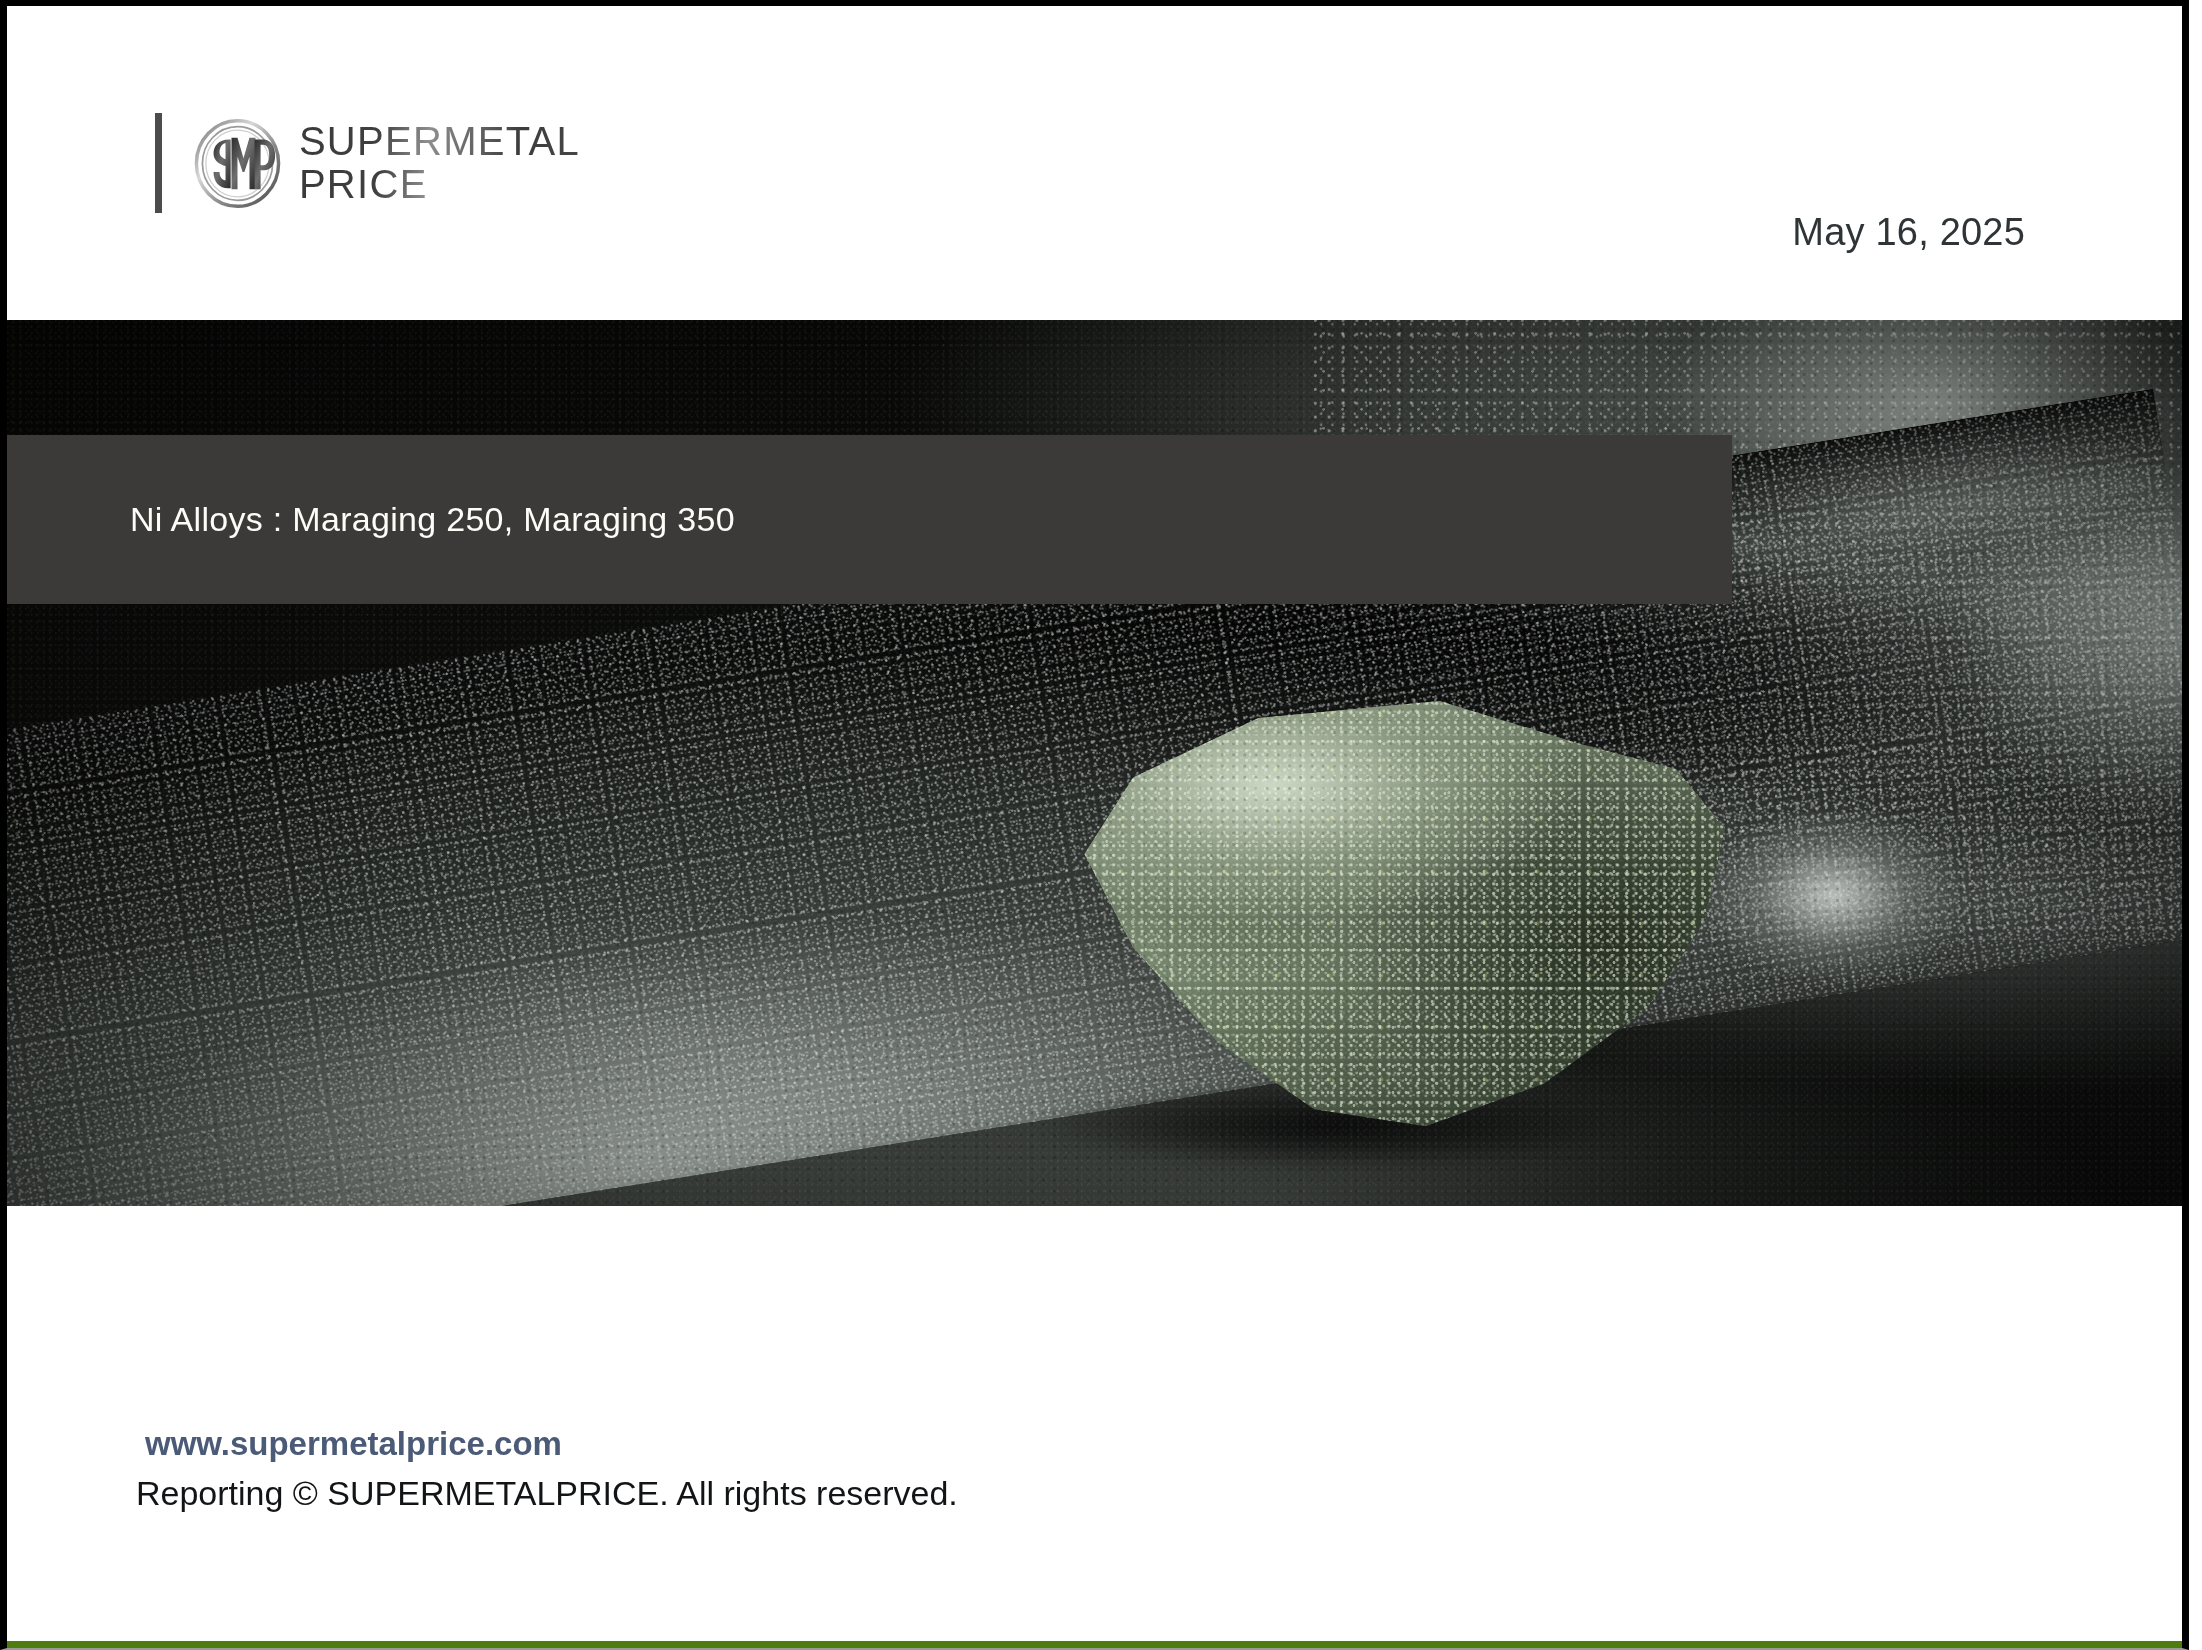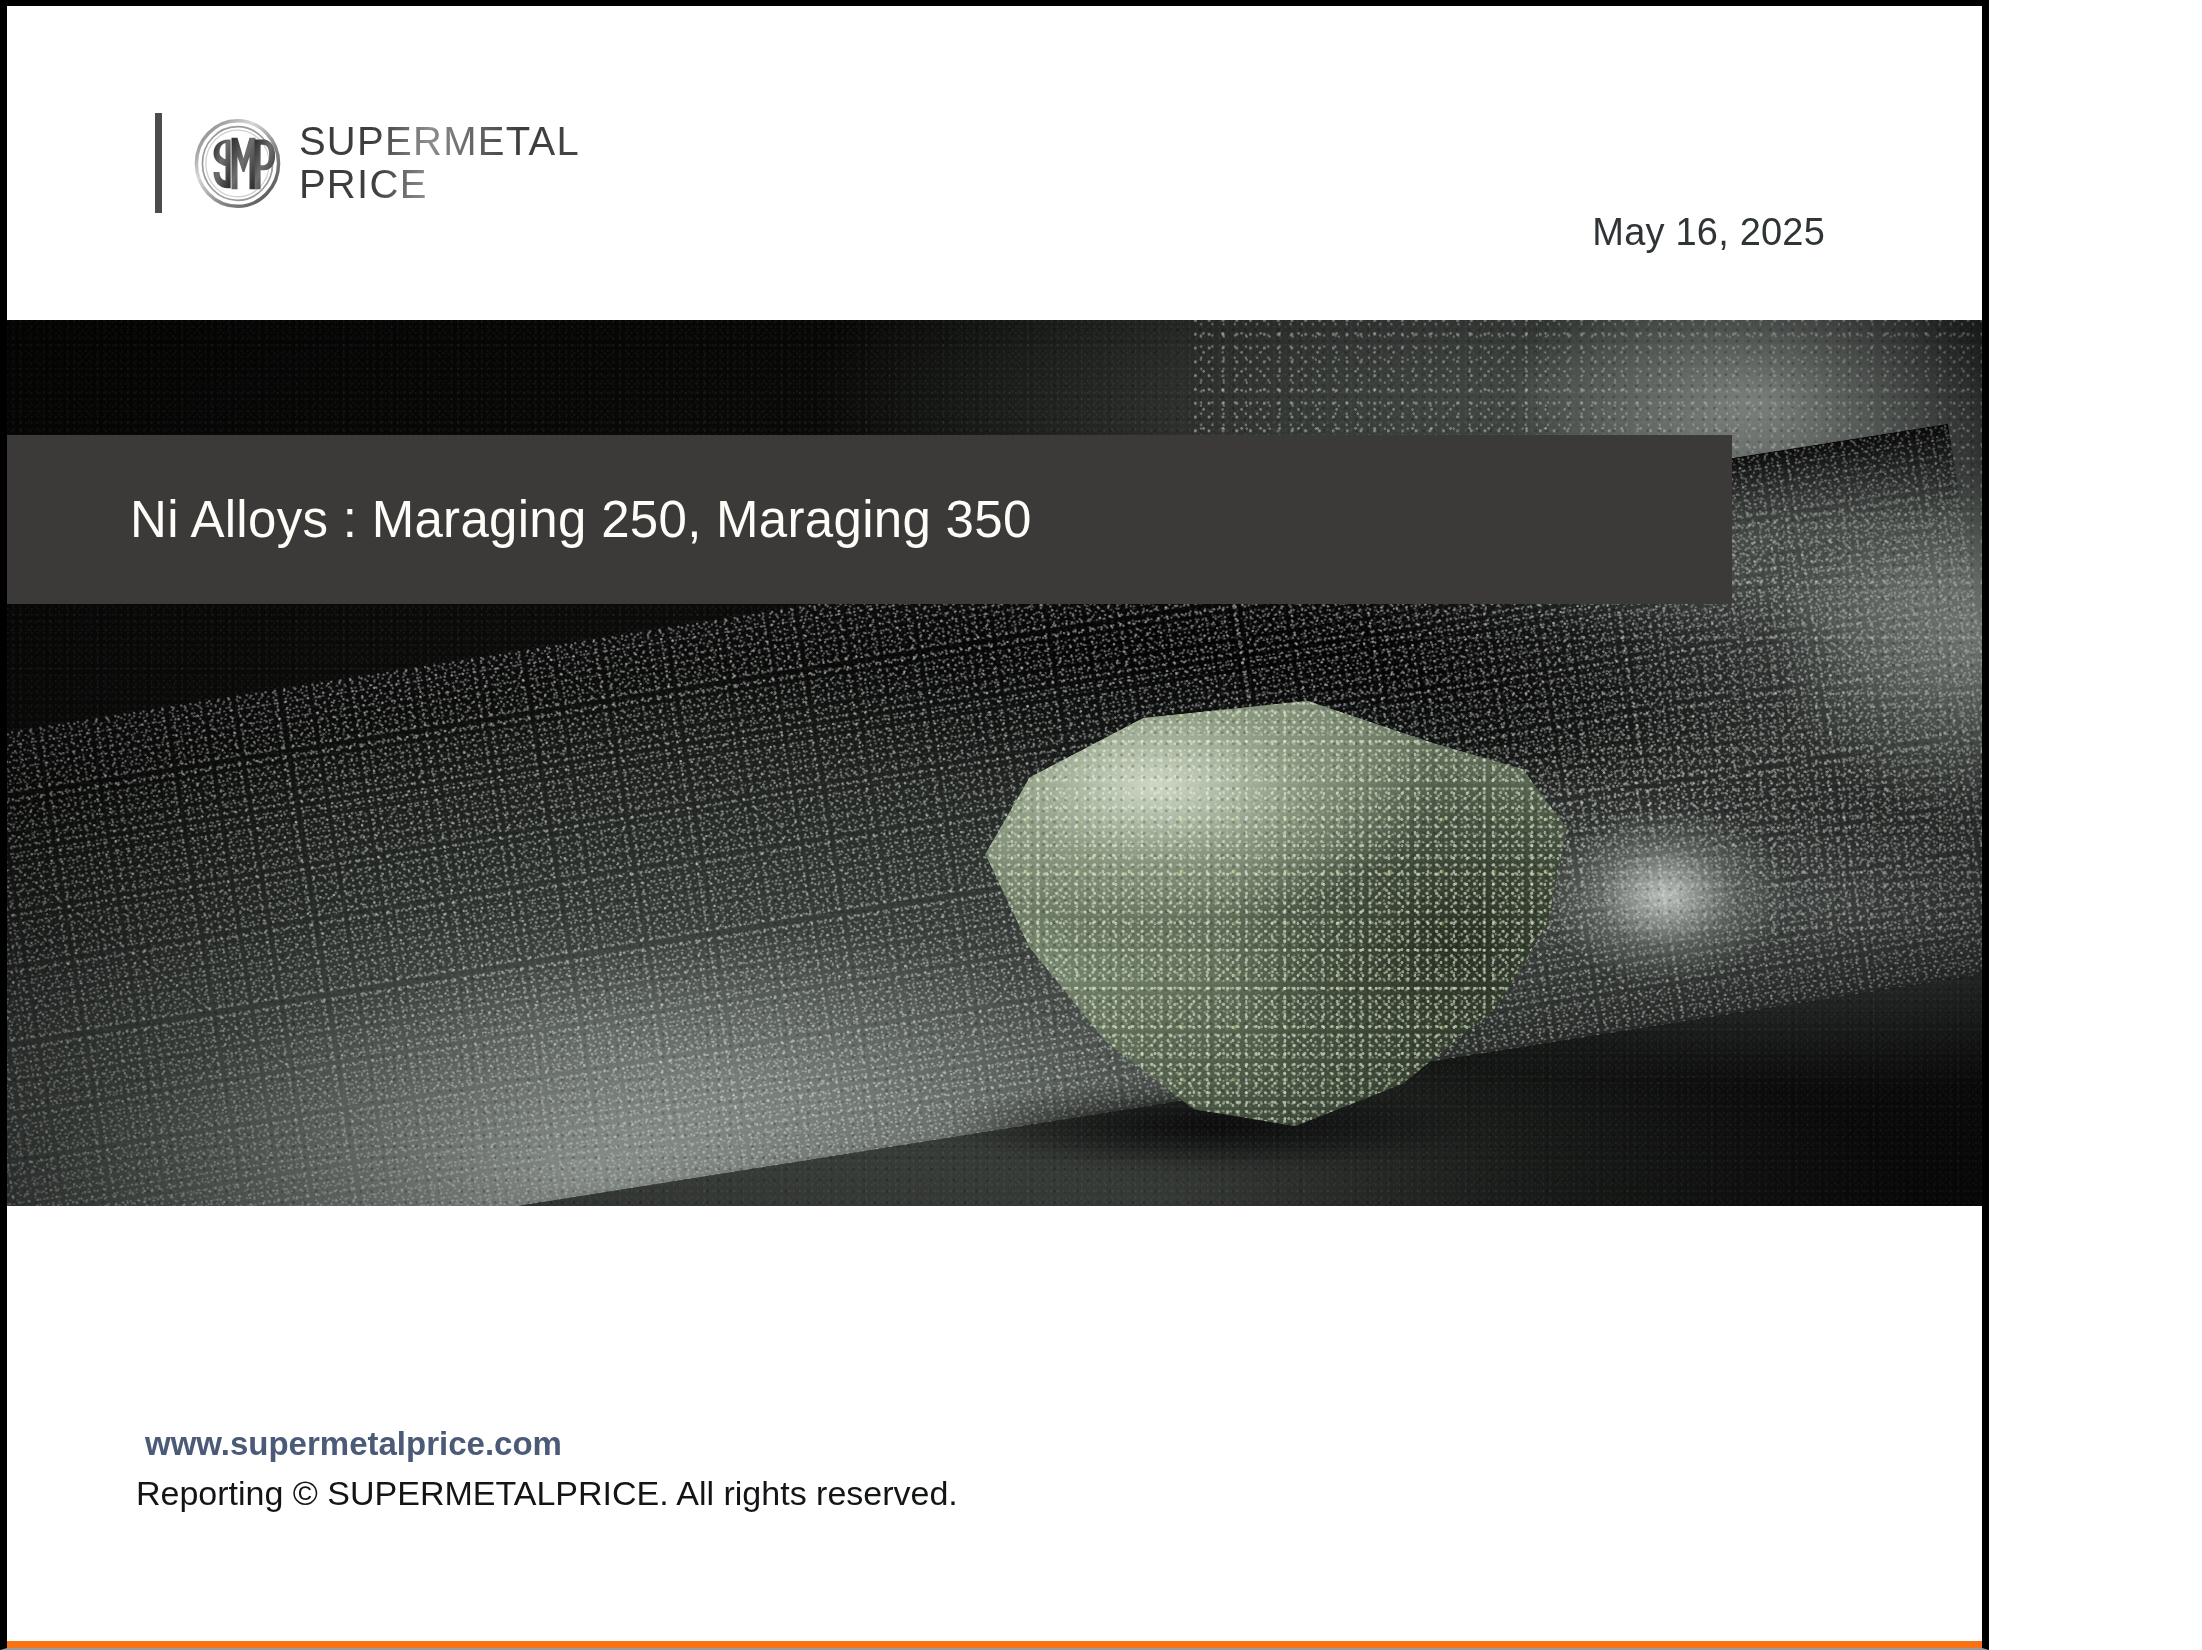--- a/index.html
+++ b/index.html
@@ -5,22 +5,22 @@
   * { margin:0; padding:0; box-sizing:border-box; }
   html, body {
     width:2203px; height:1650px;
     background:#ffffff;
     font-family:"Liberation Sans", sans-serif;
     overflow:hidden;
   }
 
   .page {
     position:relative;
-    width:1989px; height:1650px;
-    background:#f97316;
+    width:2189px; height:1650px;
+    background:#4d7c0f;
     border-left:7.7px solid #000000;
     border-right:7.7px solid #000000;
     border-top:6px solid #000000;
     border-bottom:2.6px solid #9a9a9a;
   }
 
   
   .header {
     position:relative;
     height:314px;
@@ -224,21 +224,21 @@
     top:115px;
     width:1725px;
     height:169px;
     background:#3c3a39;
     display:flex;
     align-items:center;
     z-index:5;
   }
   .title-text {
     margin-left:123px;
-    font-size:51px;
+    font-size:34px;
     font-weight:400;
     color:#fdfcf7;
     letter-spacing:0.3px;
     white-space:nowrap;
   }
 
   
   .footer {
     position:relative;
     background:#ffffff;

